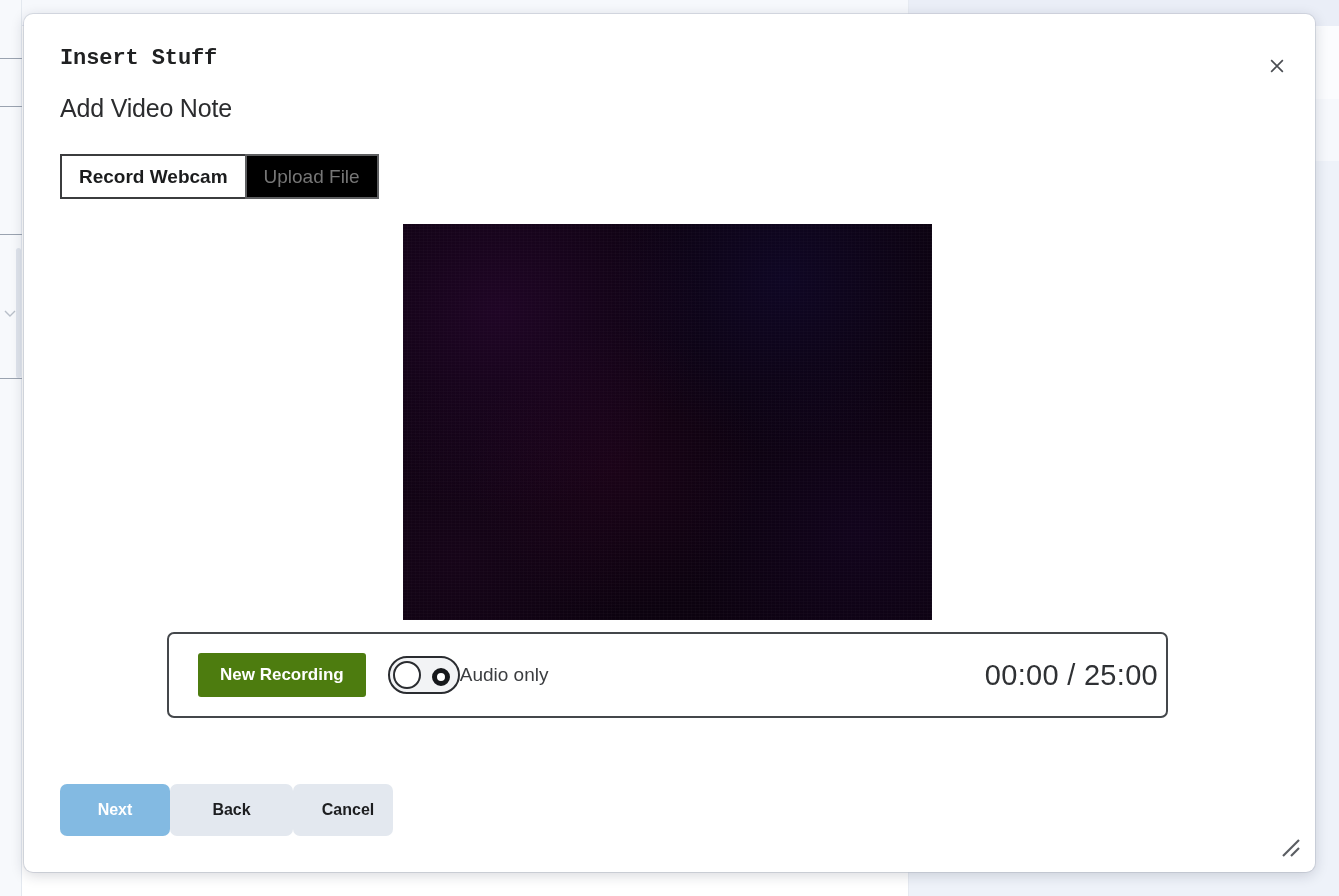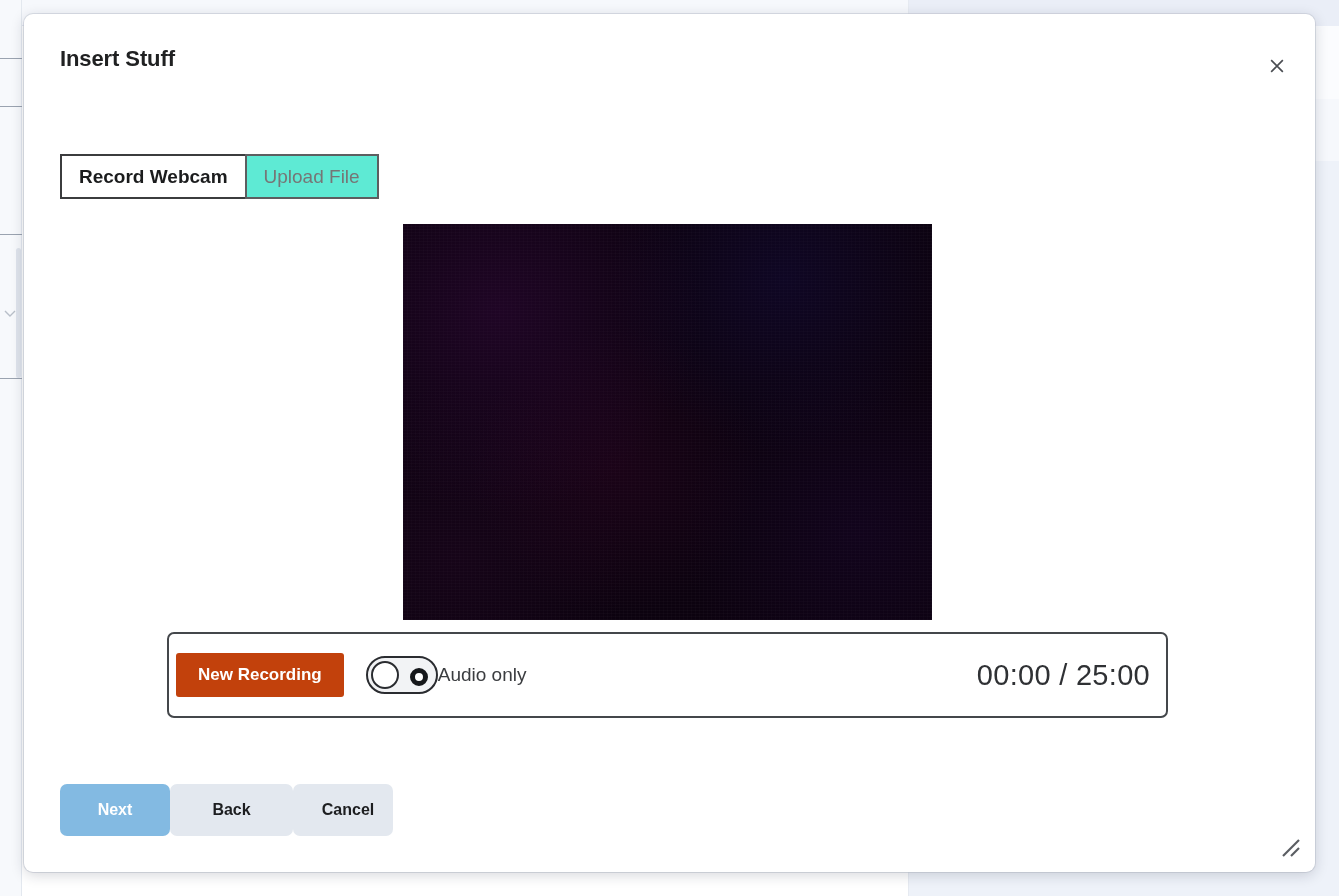--- a/index.html
+++ b/index.html
@@ -71,20 +71,21 @@
     width: 1291px; height: 858px;
     background: #ffffff;
     border-radius: 9px;
     box-shadow: 0 3px 14px rgba(20,30,50,0.18), 0 0 0 1px rgba(200,206,216,0.55);
   }
 
   .modal-title {
     position: absolute; left: 36px; top: 32px;
     font-size: 22px; font-weight: bold; color: #202122;
     letter-spacing: -0.1px;
+    font-family: Liberation Mono, monospace;
   }
   .close-btn {
     position: absolute; right: 22px; top: 36px;
     width: 32px; height: 32px;
     display: flex; align-items: center; justify-content: center;
     cursor: pointer; color: #4a4d52;
     background: transparent; border: none;
   }
   .close-btn svg { display: block; }
 
@@ -105,21 +106,21 @@
     display: flex; align-items: center; justify-content: center;
     font-size: 19px;
     border: 2px solid #3b3c3e;
     cursor: pointer;
     background: #ffffff;
     color: #1b1c1d;
     font-weight: bold;
   }
   .tab + .tab { margin-left: -2px; }
   .tab.inactive {
-    background: #5eead4;
+    background: #000000;
     color: #767676;
     font-weight: 400;
     border-color: #5d5e60;
   }
 
   
   .video-wrap {
     position: absolute;
     left: 379px; top: 210px;
     width: 529px; height: 396px;
@@ -143,24 +144,24 @@
   .control-bar {
     position: absolute;
     left: 143px; top: 618px;
     width: 1001px; height: 86px;
     border: 2px solid #44474b;
     border-radius: 7px;
     background: #ffffff;
     display: flex; align-items: center;
   }
   .new-recording-btn {
-    margin-left: 7px;
+    margin-left: 29px;
     height: 44px;
     padding: 7px 22px;
-    background: #c2410c;
+    background: #4d7c0f;
     color: #ffffff;
     font-size: 17px;
     font-weight: bold;
     border: none;
     border-radius: 3px;
     cursor: pointer;
     font-family: "Liberation Sans", sans-serif;
   }
   .toggle {
     margin-left: 22px;
@@ -185,21 +186,21 @@
     border-radius: 50%;
     background: #ffffff;
     border: 5px solid #16181b;
   }
   .audio-label {
     font-size: 19px;
     color: #3b3d40;
   }
   .timer {
     margin-left: auto;
-    margin-right: 16px;
+    margin-right: 8px;
     font-size: 29px;
     color: #2f3134;
     letter-spacing: 0.3px;
     white-space: nowrap;
   }
 
   
   .footer {
     position: absolute;
     left: 36px; top: 770px;
@@ -264,20 +265,21 @@
 <div id="modal">
 
   <div class="modal-title">Insert Stuff</div>
 
   <button class="close-btn" aria-label="Close">
     <svg viewBox="0 0 24 24" width="22" height="22" aria-hidden="true">
       <path d="M5 5 L19 19 M19 5 L5 19" fill="none" stroke="currentColor" stroke-width="2"></path>
     </svg>
   </button>
 
+  <div class="modal-subtitle">Add Video Note</div>
 
   <div class="tabs">
     <div class="tab">Record Webcam</div>
     <div class="tab inactive">Upload File</div>
   </div>
 
   <div class="video-wrap">
     <div class="video-noise"></div>
   </div>
 

